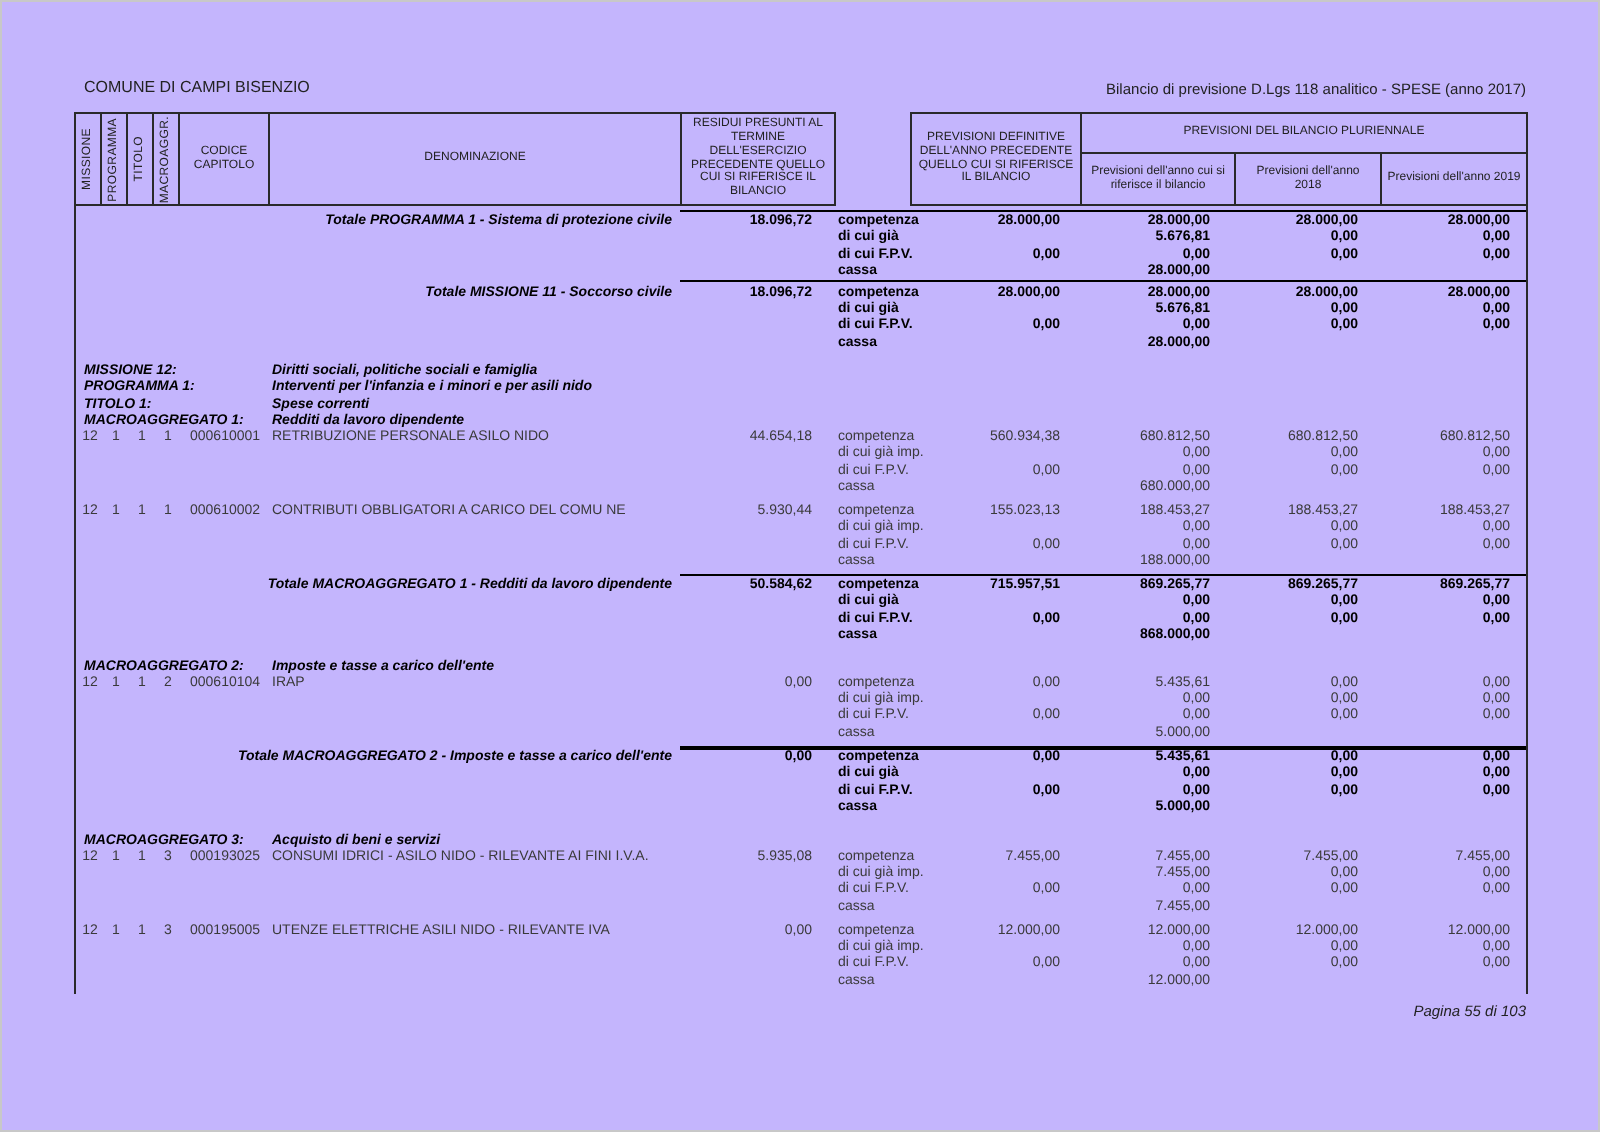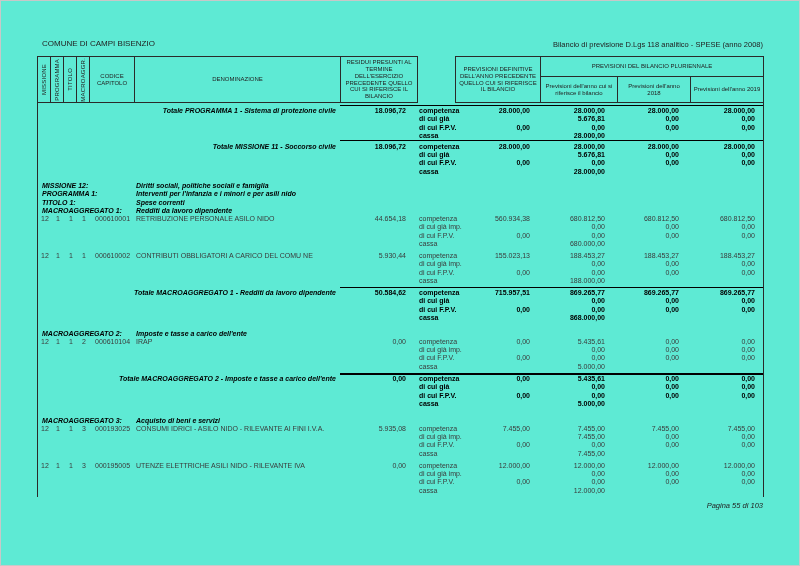--- a/index.html
+++ b/index.html
@@ -1,17 +1,17 @@
 <!DOCTYPE html>
 <html><head>
 <meta charset="utf-8">
 <style>
   html,body{margin:0;padding:0;background:#ffffff;}
   .page{
-    position:relative;width:800px;height:566px;background:#5eead4;
+    position:relative;width:800px;height:566px;background:#c4b5fd;
     font-family:"Liberation Sans","DejaVu Sans",sans-serif;
     color:#1a1a1a;overflow:hidden;
     box-shadow:inset 0 0 0 1px #c8c8c8;
   }
   .abs{position:absolute;white-space:nowrap;}
   .org{position:absolute;left:42px;top:39px;font-size:8px;color:#222;}
   .doctitle{position:absolute;right:37px;top:40px;font-size:7.5px;color:#222;}
   .footer{position:absolute;right:37px;top:501px;font-size:7.5px;font-style:italic;color:#222;}
   .cell{
     position:absolute;border:1px solid #2a2a2a;box-sizing:border-box;
@@ -31,21 +31,21 @@
   .sec{font-size:7px;}
   .rowtxt{font-size:7px;line-height:8.4px;}
   .ctr{text-align:center;}
 </style>
 </head>
 <body>
 
 <div class="page">
 
   <div class="org">COMUNE DI CAMPI BISENZIO</div>
-  <div class="doctitle">Bilancio di previsione D.Lgs 118 analitico - SPESE (anno 2008)</div>
+  <div class="doctitle">Bilancio di previsione D.Lgs 118 analitico - SPESE (anno 2017)</div>
 
   <div class="cell vcell" style="left:37px;top:56px;width:14px;height:47px;">
       <span>MISSIONE</span>
     </div>
   <div class="cell vcell" style="left:50px;top:56px;width:14px;height:47px;">
       <span>PROGRAMMA</span>
     </div>
   <div class="cell vcell" style="left:63px;top:56px;width:14px;height:47px;">
       <span>TITOLO</span>
     </div>

